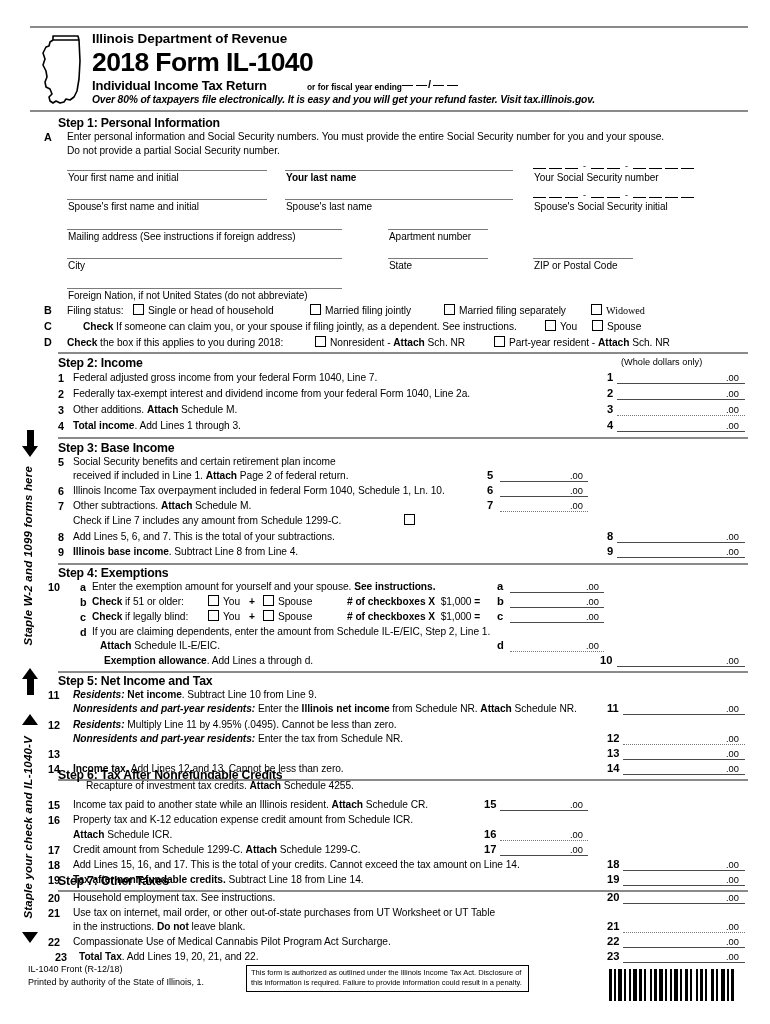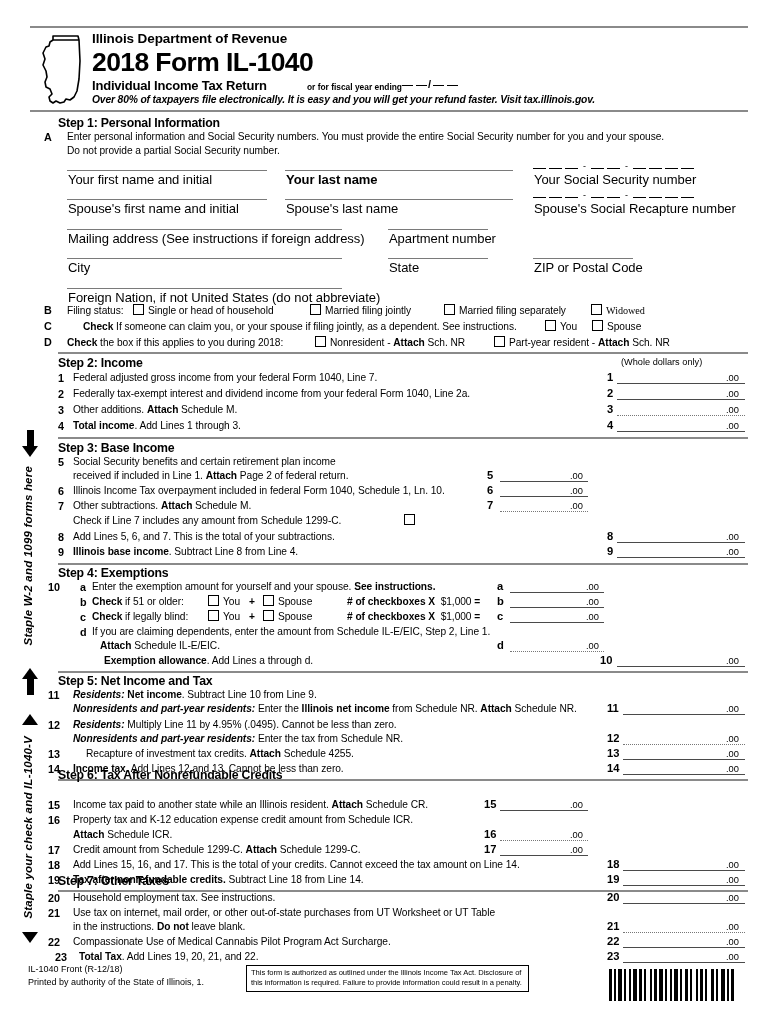--- a/index.html
+++ b/index.html
@@ -49,21 +49,21 @@
   .abs { position: absolute; }
   .step-hd { font-weight: bold; font-size: 12.3px; letter-spacing: -.2px; }
   .ln { position: absolute; font-weight: bold; font-size: 10.8px; }
   .txt { position: absolute; font-size: 10.2px; white-space: nowrap; letter-spacing: -.05px; }
   .txt b { font-weight: bold; }
   .txt i { font-style: italic; font-weight: bold; }
   .sec-rule { position: absolute; left: 58px; width: 690px; height: 2px; background: #8a8a8a; }
 
   
   .fline { position: absolute; border-bottom: 1.2px solid #7a7a7a; }
-  .flabel { position: absolute; font-size: 13px; letter-spacing: -.05px; white-space: nowrap; }
+  .flabel { position: absolute; font-size: 10px; letter-spacing: -.05px; white-space: nowrap; }
 
   
   .ssn { position: absolute; display: flex; align-items: flex-end; gap: 3px; }
   .ssn span.d { display: inline-block; width: 13px; border-bottom: 1.6px solid #000; height: 1px; }
   .ssn span.h { font-size: 9px; line-height: 6px; padding: 0 2px; }
 
   
   .cb { position: absolute; width: 10.5px; height: 10.5px; border: 1.5px solid #000; background: #fff; }
 
   
@@ -152,21 +152,21 @@
       <span class="d"></span>
       <span class="h">-</span>
       <span class="d"></span>
       <span class="d"></span>
       <span class="h">-</span>
       <span class="d"></span>
       <span class="d"></span>
       <span class="d"></span>
       <span class="d"></span>
   </div>
-  <div class="flabel" style="left:534px; top:201px;">Spouse's Social Recapture number</div>
+  <div class="flabel" style="left:534px; top:201px;">Spouse's Social Security initial</div>
 
   <div class="fline" style="left:67px; top:229px; width:275px;"></div>
   <div class="flabel" style="left:68px; top:231px;">Mailing address  (See instructions if foreign address)</div>
   <div class="fline" style="left:388px; top:229px; width:100px;"></div>
   <div class="flabel" style="left:389px; top:231px;">Apartment number</div>
 
   <div class="fline" style="left:67px; top:258px; width:275px;"></div>
   <div class="flabel" style="left:68px; top:260px;">City</div>
   <div class="fline" style="left:388px; top:258px; width:100px;"></div>
   <div class="flabel" style="left:389px; top:260px;">State</div>
@@ -369,21 +369,21 @@
     <i>Residents:</i><span> Multiply Line 11 by 4.95% (.0495). Cannot be less than zero.</span>
   </div>
   <div class="txt" style="left:73px; top:733px;">
     <i>Nonresidents and part-year residents:</i><span> Enter the tax from Schedule NR.</span>
   </div>
   <div class="mnum" style="left:607px; top:732px;">12</div>
   <div class="mline dot" style="left:623px; top:744px; width:122px;"></div>
   <div class="mcents" style="left:726px; top:734px;">.00</div>
 
   <div class="ln" style="left:48px; top:748px;">13</div>
-  <div class="txt" style="left:73px; top:748px;padding-left:13px;">
+  <div class="txt" style="left:73px; top:780px;padding-left:13px;">
     <span>Recapture of investment tax credits. </span><b>Attach</b><span> Schedule 4255.</span>
   </div>
   <div class="mnum" style="left:607px; top:747px;">13</div>
   <div class="mline" style="left:623px; top:759px; width:122px;"></div>
   <div class="mcents" style="left:726px; top:749px;">.00</div>
 
   <div class="ln" style="left:48px; top:763px;">14</div>
   <div class="txt" style="left:73px; top:763px;">
     <b>Income tax</b><span>. Add Lines 12 and 13. Cannot be less than zero.</span>
   </div>

